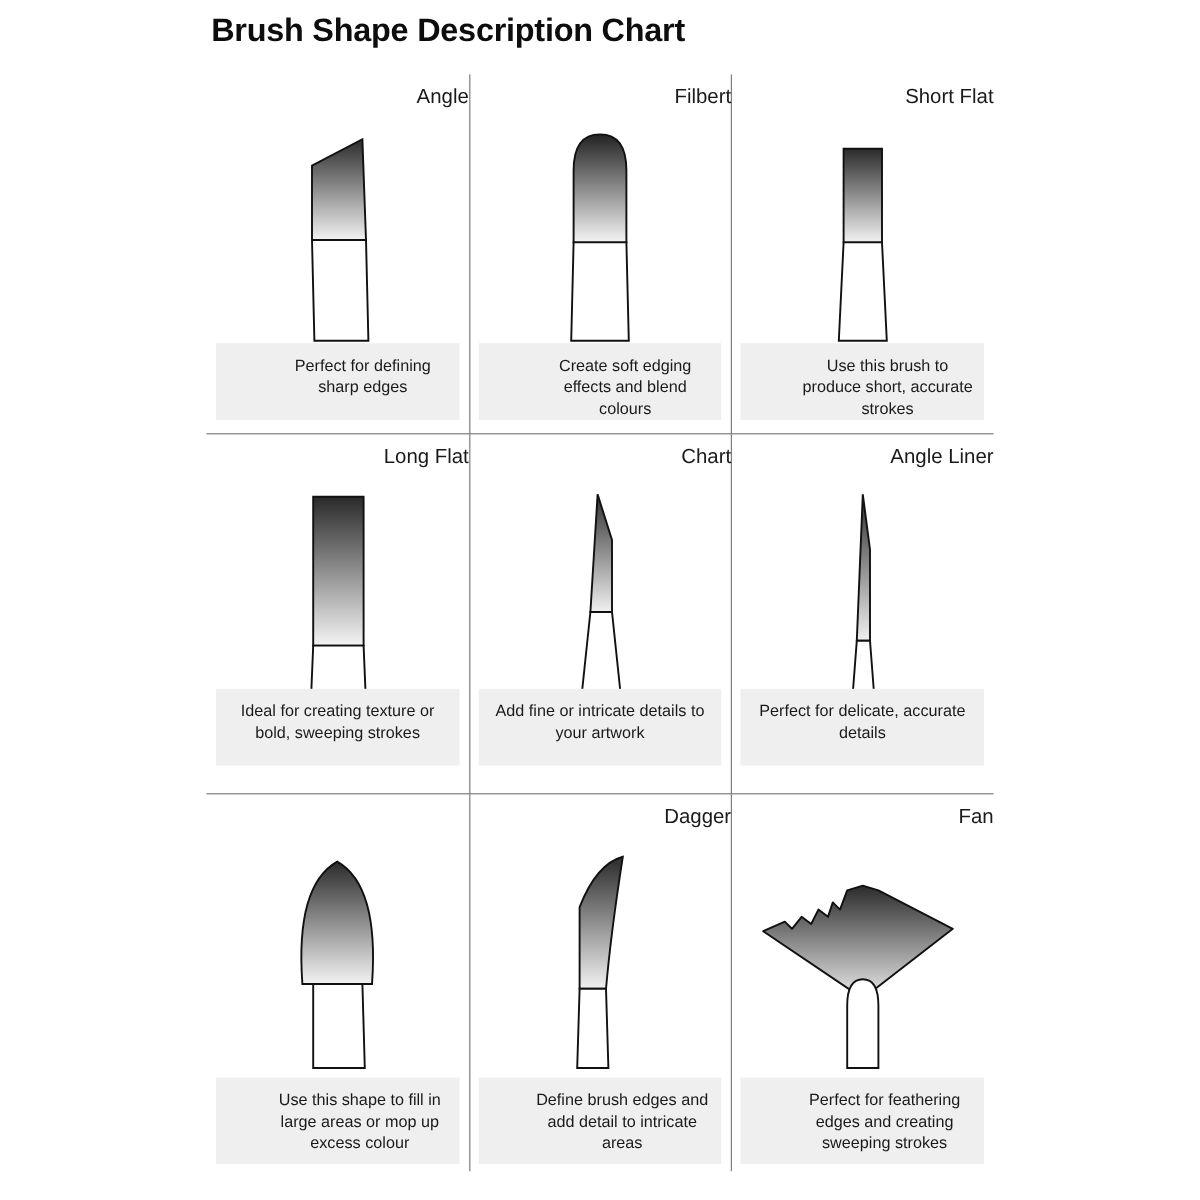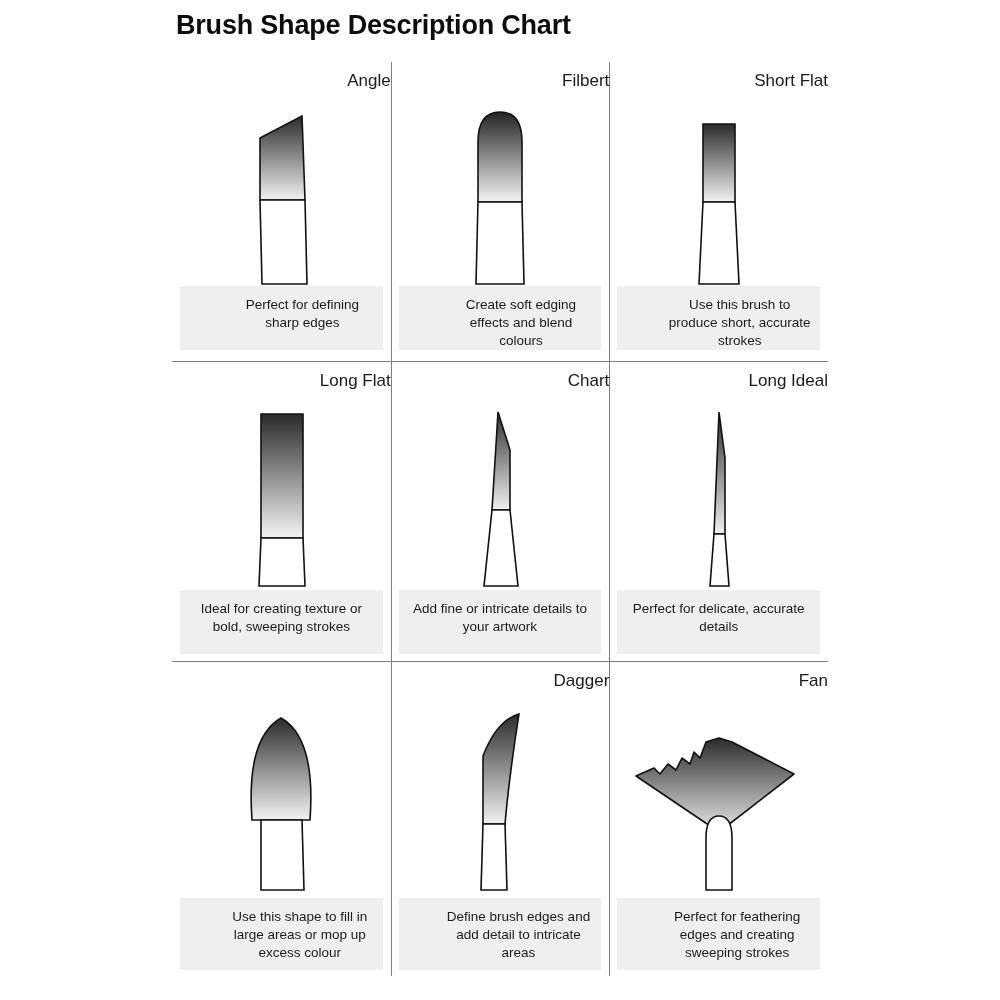--- a/index.html
+++ b/index.html
@@ -96,21 +96,21 @@
     color: #1a1a1a;
     font-size: 13.5px;
     line-height: 18px;
     text-align: center;
     padding: 10px 6px;
     box-sizing: border-box;
   }
   .row-1 .caption, .row-2 .caption { height: 64px; }
   .row-3 .caption { height: 72px; }
   .row-1 .caption { bottom: 12px; padding-left: 48px; }
-  .row-2 .caption { bottom: 8px; }
+  .row-2 .caption { bottom: 24px; }
   .row-3 .caption { bottom: 6px; padding-left: 43px; }
 </style>
 </head>
 <body>
 
 <div id="chart-root">
 
   <div class="chart-title">Brush Shape Description Chart</div>
 
   <div class="grid">
@@ -205,21 +205,21 @@
               </linearGradient>
             </defs>
             <path d="M52 112 L58 14 L70 52 L70 112 Z" fill="url(#g-round)" stroke="#111111" stroke-width="1.6"></path>
             <path d="M52 112 L70 112 L78 188 L44 188 Z" fill="#ffffff" stroke="#111111" stroke-width="1.6"></path>
           </svg>
         </div>
         <div class="caption">Add fine or intricate details to your artwork</div>
       </div>
 
       <div class="cell c2">
-        <div class="cell-title">Long Ideal</div>
+        <div class="cell-title">Angle Liner</div>
         <div class="art">
           <svg width="120" height="190" viewBox="0 0 120 190">
             <defs>
               <linearGradient id="g-liner" x1="0" y1="0" x2="0" y2="1">
                 <stop offset="0%" stop-color="#2e2e2e"></stop>
                 <stop offset="100%" stop-color="#efefef"></stop>
               </linearGradient>
             </defs>
             <path d="M55 136 L60 14 L66 60 L66 136 Z" fill="url(#g-liner)" stroke="#111111" stroke-width="1.6"></path>
             <path d="M55 136 L66 136 L70 188 L51 188 Z" fill="#ffffff" stroke="#111111" stroke-width="1.6"></path>

